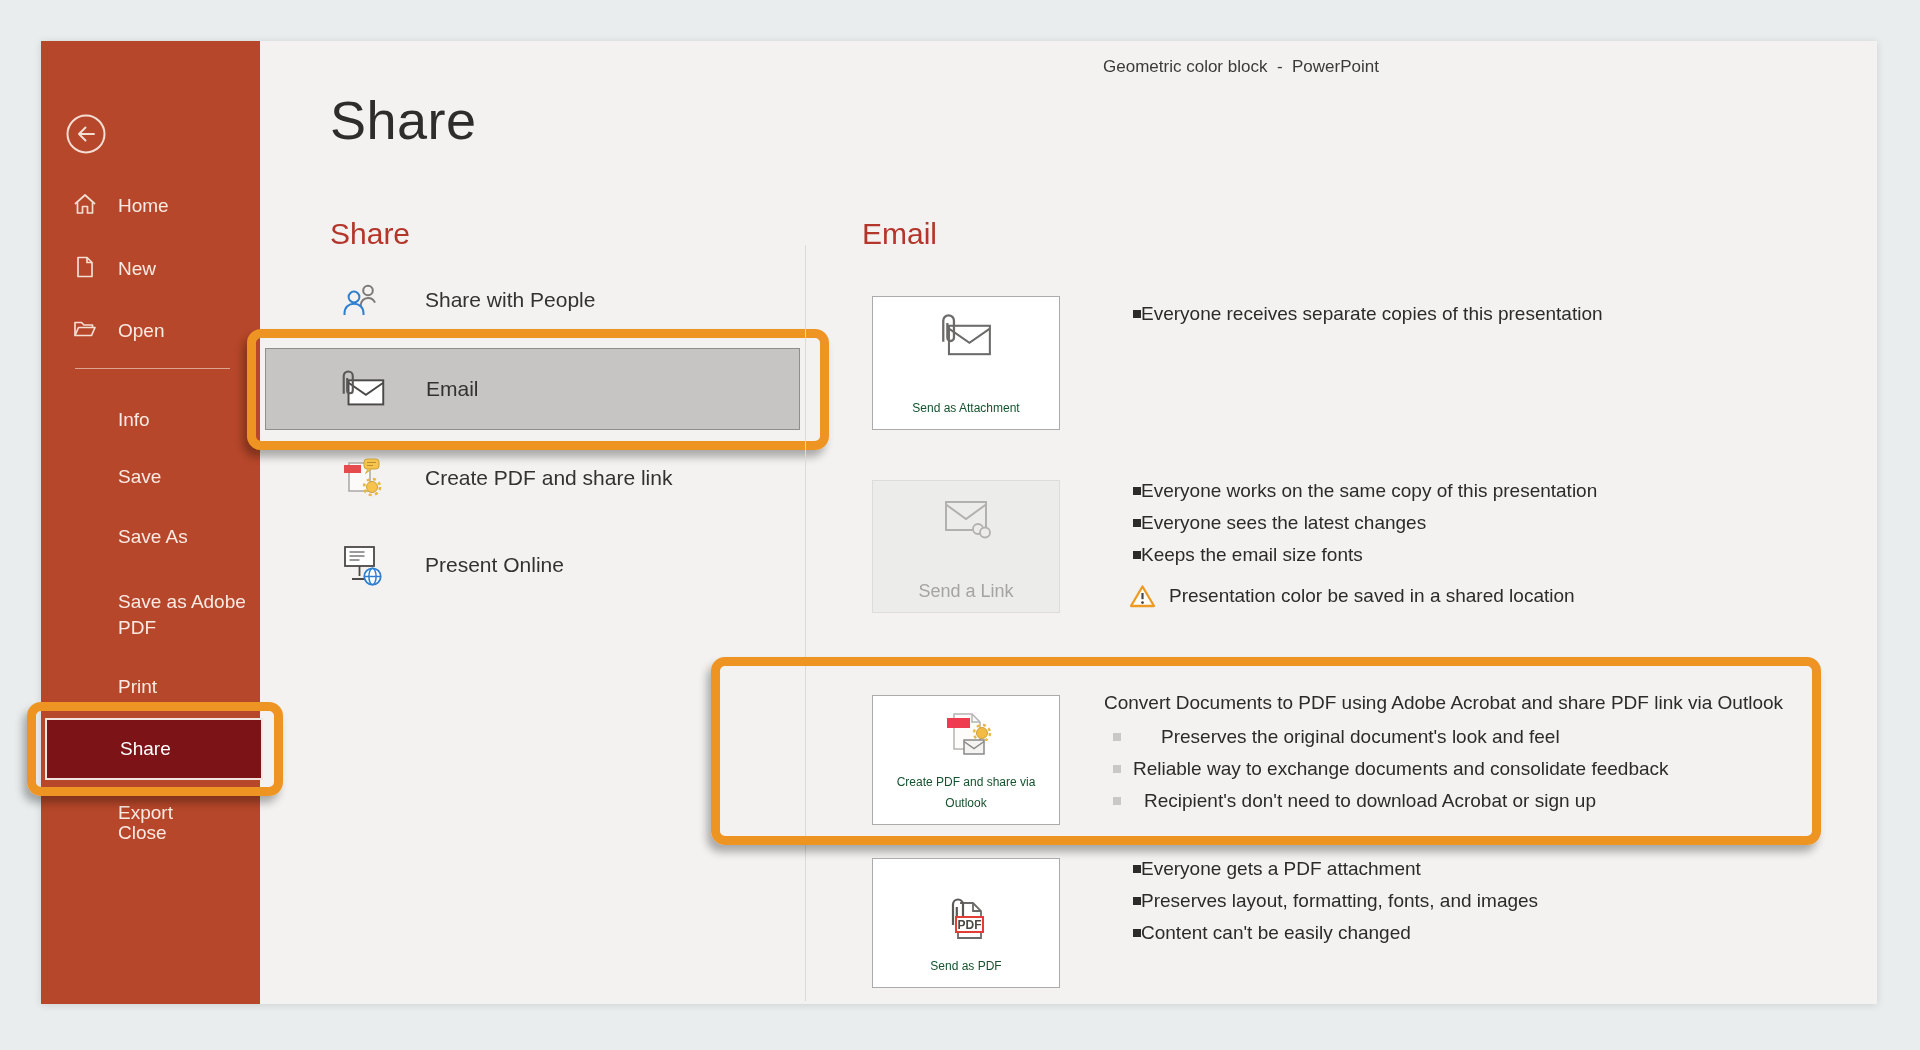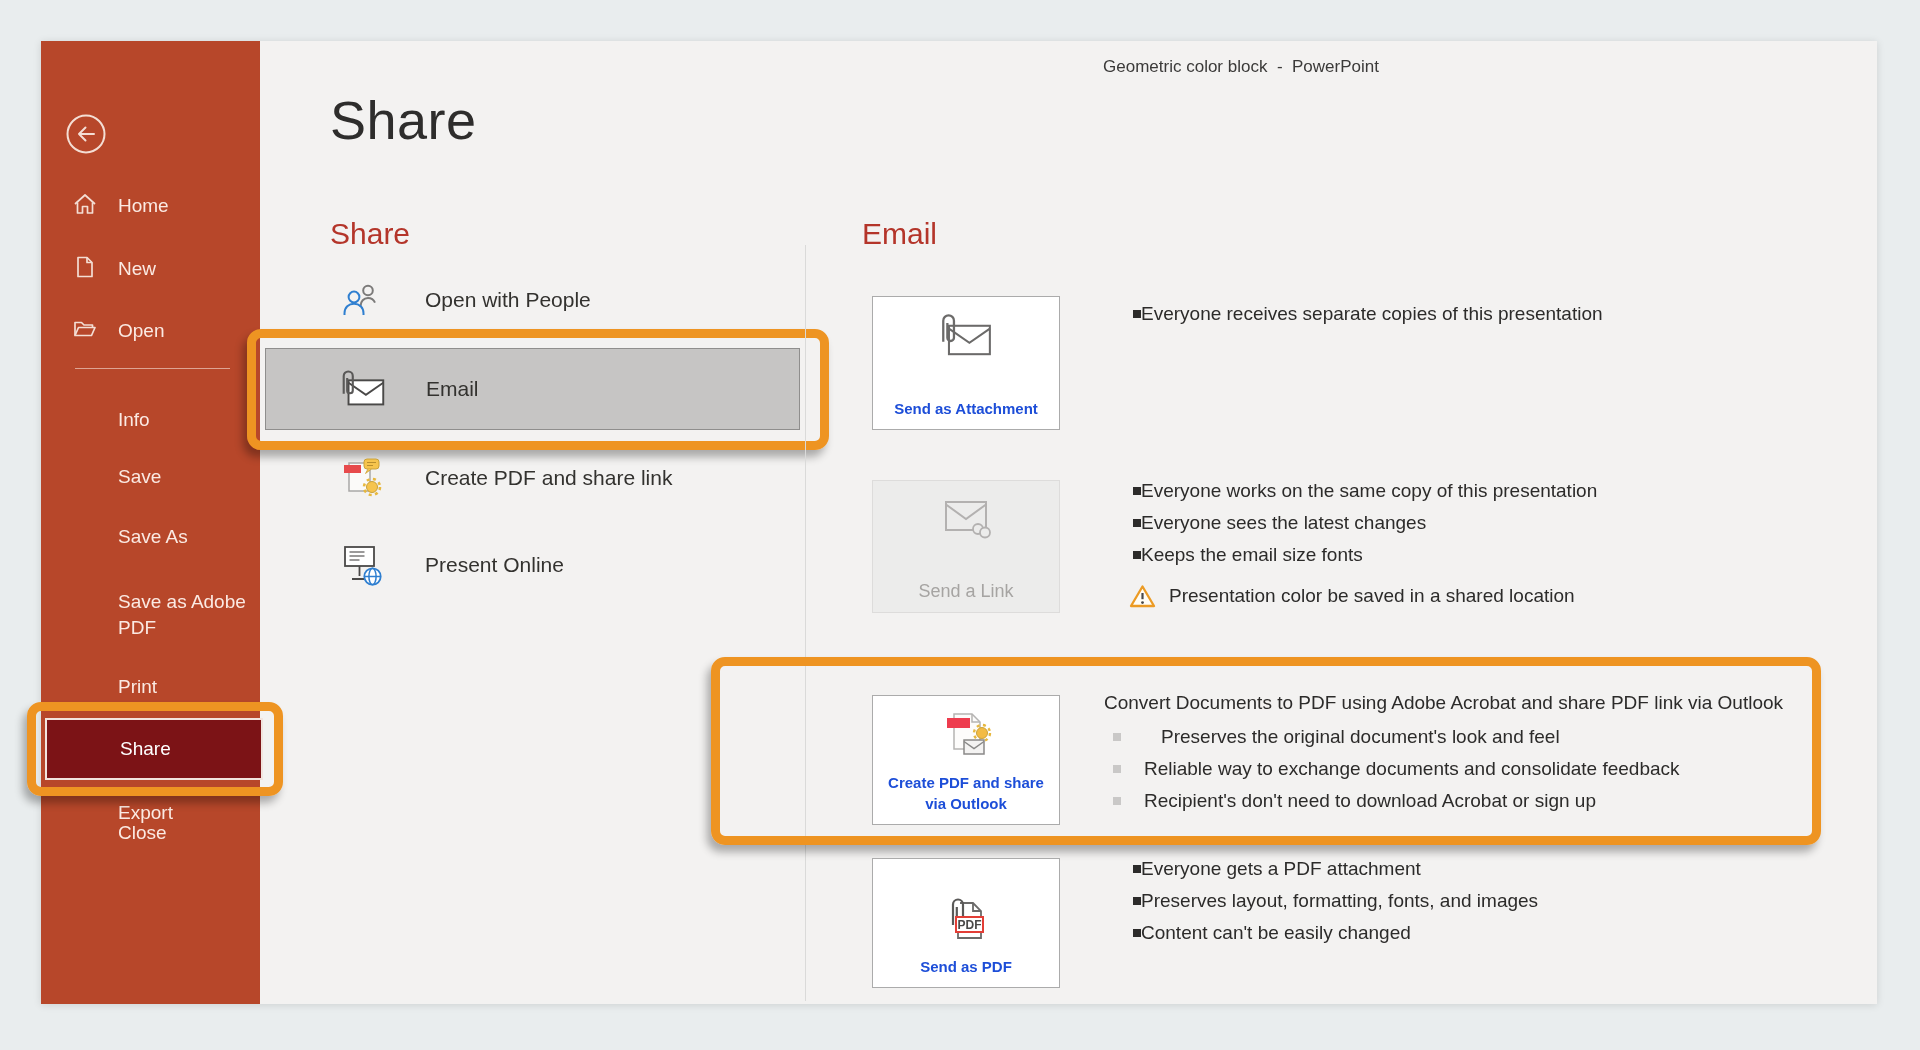--- a/index.html
+++ b/index.html
@@ -39,21 +39,21 @@
   .email-row { position:absolute; left:224px; top:307px; width:535px; height:82px;
                background:#c6c5c4; border:1px solid #8f8e8d; display:flex; align-items:center;
                gap:36px; padding-left:70px; cursor:pointer; }
   .anno-email { left:206px; top:288px; width:582px; height:121px; }
   .anno-outlook { left:670px; top:616px; width:1110px; height:188px; }
   .vdivider { position:absolute; left:764px; top:204px; width:1px; height:756px; background:#dadad9; }
 
   .opt-box { position:absolute; left:831px; width:188px; background:#ffffff; border:1px solid #ababab;
              display:flex; flex-direction:column; align-items:center; justify-content:space-between;
              padding:14px 8px 10px 8px; cursor:pointer; }
-  .opt-box .blabel { font-size:15px; font-weight:700; color:#1d4ed8; text-align:center; line-height:21px; }
+  .opt-box .blabel { font-size:12px; font-weight:400; color:#14532d; text-align:center; line-height:21px; }
   .opt-box.disabled { background:#ececeb; border:1px solid #dddcdb; cursor:default; }
   .opt-box.disabled .blabel { color:#a6a4a2; font-weight:400; font-size:18px; }
 
   .bullet { position:absolute; display:flex; align-items:flex-start; }
   .bullet .sq { width:8px; height:8px; background:#2c2b2a; margin-top:8px; flex:0 0 auto; }
   .bullet .sq.gray { background:#c9c8c7; }
   .bullet .txt, .intro-line, .warning .txt { font-size:19px; color:#2c2b2a; line-height:23px; }
   .intro-line { position:absolute; }
   .warning { position:absolute; display:flex; gap:13px; align-items:flex-start; }
 </style>
@@ -130,21 +130,21 @@
 
     <div class="share-item" style="top:236px;">
       <span class="ico">
         <svg width="42" height="40" viewBox="0 0 42 40" fill="none" stroke-width="2">
           <circle cx="27" cy="10.5" r="4.8" stroke="#7b7a79"></circle>
           <path d="M19.5 27 v-0.8 c0-5 3.4-8.2 7.5-8.2 c3 0 5.7 1.7 7 4.6" stroke="#7b7a79"></path>
           <circle cx="13" cy="17" r="5.4" stroke="#2f7fd0"></circle>
           <path d="M3.5 35 v-1.7 c0-6 4.2-9.6 9.5-9.6 s9.5 3.6 9.5 9.6 V35" stroke="#2f7fd0"></path>
         </svg>
       </span>
-      <span class="lbl">Open with People</span>
+      <span class="lbl">Share with People</span>
     </div>
 
     <div class="email-row">
       <span class="ico">
         <svg width="56" height="44" viewBox="0 0 56 44">
           <rect x="13" y="13" width="36" height="25" fill="#ffffff" stroke="#4a4948" stroke-width="2"></rect>
           <path d="M13 15.5 L31 28 L49 15.5" fill="none" stroke="#4a4948" stroke-width="2"></path>
           <path d="M8 27 V8.5 a4.7 4.7 0 0 1 9.4 0 V23.5 a2.9 2.9 0 0 1 -5.8 0 V10.5" fill="none" stroke="#5a5958" stroke-width="2.2"></path>
         </svg>
       </span>
@@ -246,21 +246,21 @@
           <path d="M27 31.5 l10 7 l10 -7" fill="none" stroke="#8a8988" stroke-width="1.5"></path>
         </svg>
       </span>
       <span class="blabel">Create PDF and share via Outlook</span>
     </div>
     <div class="intro-line" style="left:1063px; top:650px;">Convert Documents to PDF using Adobe Acrobat and share PDF link via Outlook</div>
     <div class="bullet" style="left:1072px; top:684px; gap:40px;">
       <span class="sq gray"></span>
       <span class="txt">Preserves the original document's look and feel</span>
     </div>
-    <div class="bullet" style="left:1072px; top:716px; gap:23px;justify-content:center;">
+    <div class="bullet" style="left:1072px; top:716px; gap:12px;justify-content:center;">
       <span class="sq gray"></span>
       <span class="txt">Reliable way to exchange documents and consolidate feedback</span>
     </div>
     <div class="bullet" style="left:1072px; top:748px; gap:23px;">
       <span class="sq gray"></span>
       <span class="txt">Recipient's don't need to download Acrobat or sign up</span>
     </div>
     <div class="annotation anno-outlook"></div>
 
     <div class="opt-box" style="top:817px; height:130px;justify-content:flex-end;">

